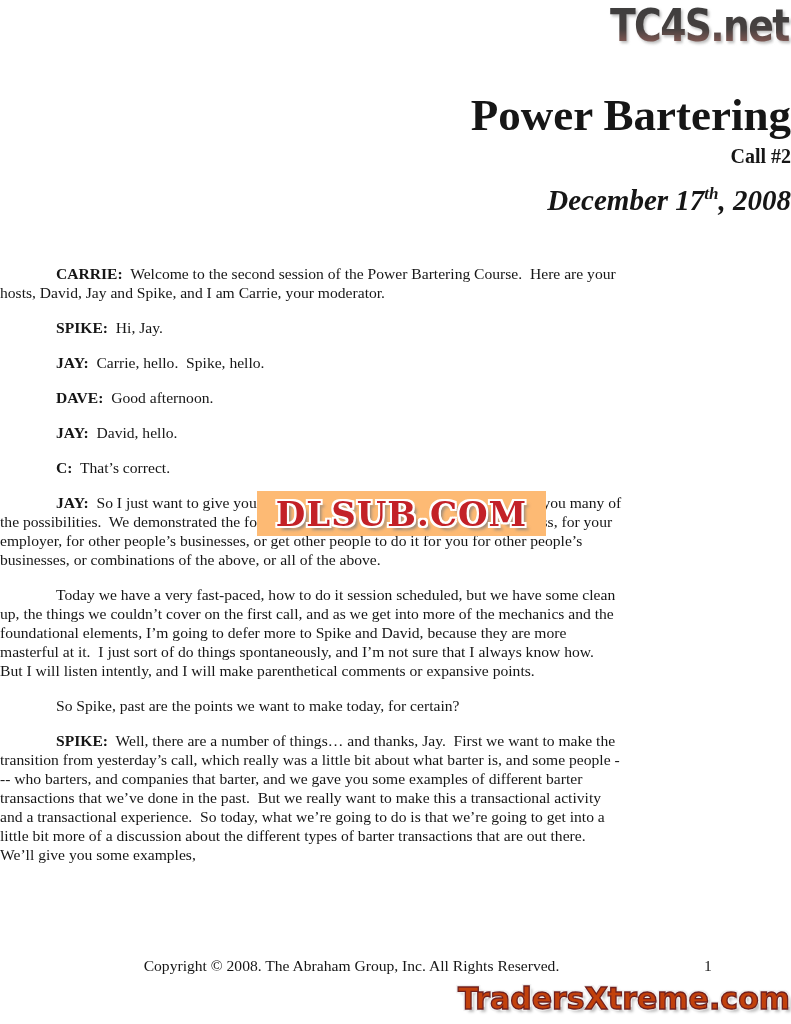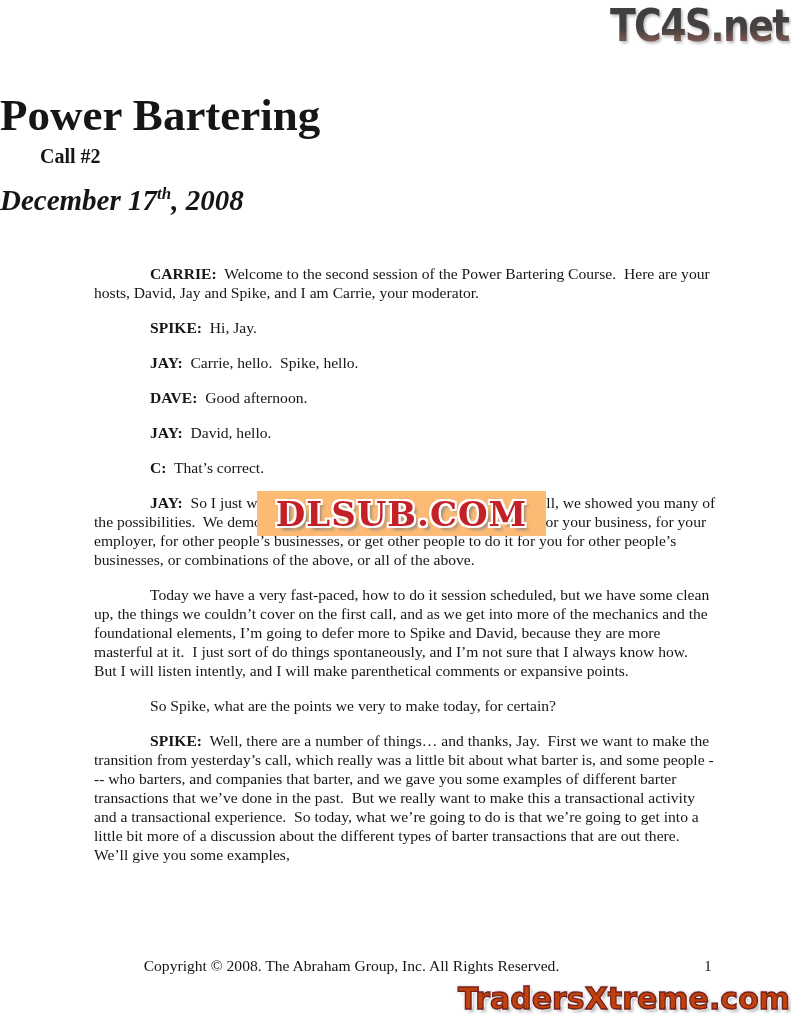--- a/index.html
+++ b/index.html
@@ -6,28 +6,28 @@
   .page {
     position:relative;
     width:791px; height:1024px;
     background:#ffffff;
     overflow:hidden;
     font-family:"Liberation Serif", serif;
     color:#161616;
   }
 
   
-  .header { text-align:left; padding-top:92px; }
+  .header { text-align:right; padding-top:92px; }
   .doc-title  { font-size:45px; line-height:47px; font-weight:bold; margin:0; }
   .doc-subtitle { font-size:20px; line-height:31px; font-weight:bold; margin-top:2px;margin-left:40px; }
   .doc-date { font-size:29px; line-height:33px; font-weight:bold; font-style:italic;margin-top:12px; }
   .doc-date sup { font-size:17px; line-height:0; }
 
   
-  .content { margin-top:47px; padding-left:94px; width:622px; }
+  .content { margin-top:47px; width:622px; }
   .para {
     font-size:15.6px; line-height:19px;
     margin:0 0 16px 0;
     text-indent:56px;
     white-space:pre-wrap;
   }
   .speaker { font-weight:bold; }
 
   
   .footer-copyright {
@@ -89,21 +89,21 @@
 
   <div class="content" id="transcript">
       <p class="para"><b class="speaker">CARRIE:</b><span>  Welcome to the second session of the Power Bartering Course.  Here are your hosts, David, Jay and Spike, and I am Carrie, your moderator.</span></p>
       <p class="para"><b class="speaker">SPIKE:</b><span>  Hi, Jay.</span></p>
       <p class="para"><b class="speaker">JAY:</b><span>  Carrie, hello.  Spike, hello.</span></p>
       <p class="para"><b class="speaker">DAVE:</b><span>  Good afternoon.</span></p>
       <p class="para"><b class="speaker">JAY:</b><span>  David, hello.</span></p>
       <p class="para"><b class="speaker">C:</b><span>  That’s correct.</span></p>
       <p class="para"><b class="speaker">JAY:</b><span>  So I just want to give you geographic proximity.  First call, we showed you many of the possibilities.  We demonstrated the four ways you could apply it --- for your business, for your employer, for other people’s businesses, or get other people to do it for you for other people’s businesses, or combinations of the above, or all of the above.</span></p>
       <p class="para"><span>Today we have a very fast-paced, how to do it session scheduled, but we have some clean up, the things we couldn’t cover on the first call, and as we get into more of the mechanics and the foundational elements, I’m going to defer more to Spike and David, because they are more masterful at it.  I just sort of do things spontaneously, and I’m not sure that I always know how.  But I will listen intently, and I will make parenthetical comments or expansive points.</span></p>
-      <p class="para"><span>So Spike, what are the points we very to make today, for certain?</span></p>
+      <p class="para"><span>So Spike, past are the points we want to make today, for certain?</span></p>
       <p class="para"><b class="speaker">SPIKE:</b><span>  Well, there are a number of things… and thanks, Jay.  First we want to make the transition from yesterday’s call, which really was a little bit about what barter is, and some people --- who barters, and companies that barter, and we gave you some examples of different barter transactions that we’ve done in the past.  But we really want to make this a transactional activity and a transactional experience.  So today, what we’re going to do is that we’re going to get into a little bit more of a discussion about the different types of barter transactions that are out there.  We’ll give you some examples,</span></p>
     </div>
 
   <div class="wm-dlsub">DLSUB.COM</div>
 
   <div class="footer-copyright">Copyright © 2008. The Abraham Group, Inc. All Rights Reserved.</div>
   <div class="footer-page-number">1</div>
 
   <div class="wm-traders">TradersXtreme.com</div>
 

